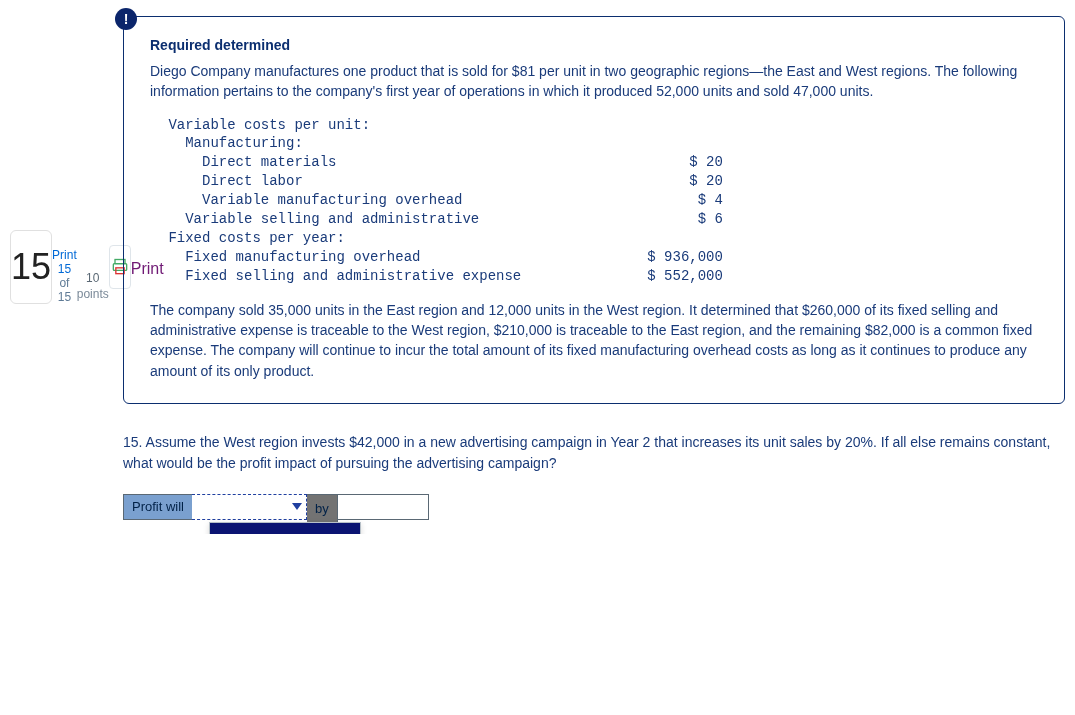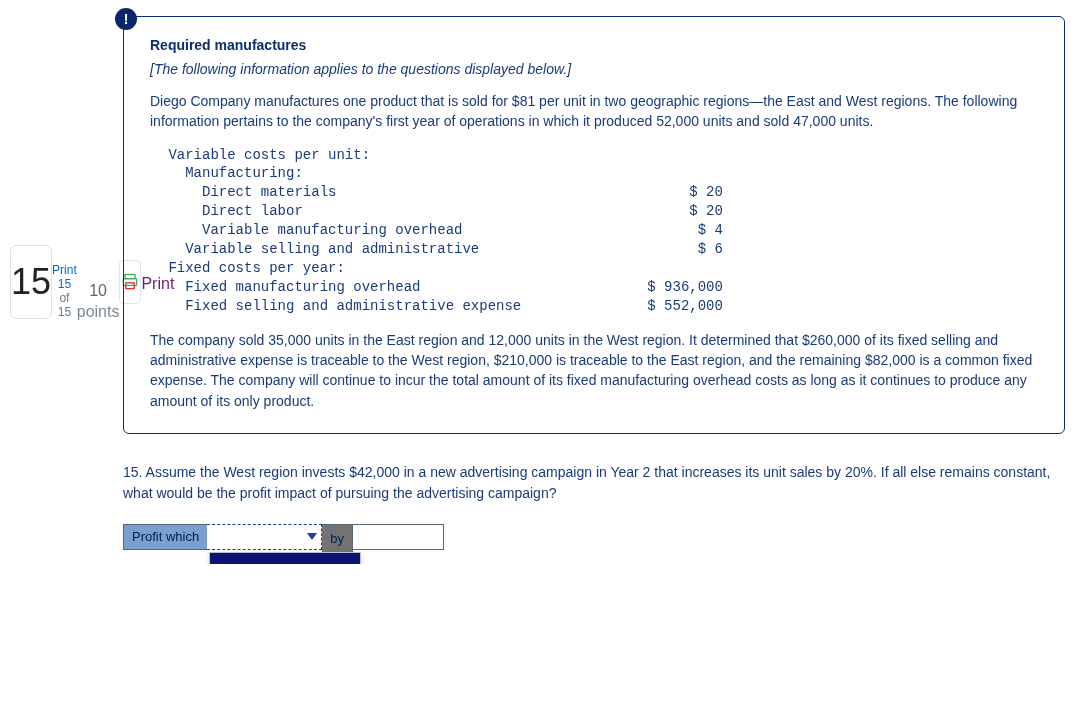--- a/index.html
+++ b/index.html
@@ -18,21 +18,21 @@
     width: 72px; height: 72px;
     border:1px solid #e0e0e0; border-radius:6px;
     display:flex; align-items:center; justify-content:center;
     font-size: 36px; font-weight:400; color:#222;
     background:#fff;
   }
   .part-label { margin-top:18px; font-size:12px; color:#0069d6; text-align:center; }
   .part-label .tot { color:#5f7b96; }
   .progress-track { margin-top:6px; width:70px; height:4px; background:#cdd9e4; border-radius:2px; position:relative; }
   .progress-fill { height:4px; background:#0069d6; border-radius:2px; width:100%; }
-  .points { margin-top:40px; font-size:16px; color:#7b8a99; text-align:center; line-height:1.3; }
+  .points { margin-top:40px; font-size:12px; color:#7b8a99; text-align:center; line-height:1.3; }
   .points .num { color:#5a6874; }
   .side-divider { width:80px; border-top:1px dotted #ccc; margin:18px 0 14px; }
   .print-btn {
     width:42px; height:42px; border:1px solid #dfe5ea; border-radius:4px;
     display:flex; align-items:center; justify-content:center;
     background:#fff; cursor:pointer;
   }
   .print-label { font-size:16px; color:#701a75; margin-top:4px; }
   .main { flex:1; position:relative; padding-top:6px; }
   .alert-dot {
@@ -119,39 +119,38 @@
     </div>
     <div class="print-label">Print</div>
   </div>
 
   <div class="main">
     <div class="alert-dot">
       <span>!</span>
     </div>
 
     <div class="card">
-      <div class="req-head">Required manufactures</div>
-      <div class="italic-note">[The following information applies to the questions displayed below.]</div>
+      <div class="req-head">Required determined</div>
       <p class="para">Diego Company manufactures one product that is sold for $81 per unit in two geographic regions—the East and West regions. The following information pertains to the company's first year of operations in which it produced 52,000 units and sold 47,000 units.</p>
       <div class="mono-block"> Variable costs per unit:
    Manufacturing:
      Direct materials                                          $ 20
      Direct labor                                              $ 20
      Variable manufacturing overhead                            $ 4
    Variable selling and administrative                          $ 6
  Fixed costs per year:
    Fixed manufacturing overhead                           $ 936,000
    Fixed selling and administrative expense               $ 552,000</div>
       <p class="para" style="margin-bottom:0">The company sold 35,000 units in the East region and 12,000 units in the West region. It determined that $260,000 of its fixed selling and administrative expense is traceable to the West region, $210,000 is traceable to the East region, and the remaining $82,000 is a common fixed expense. The company will continue to incur the total amount of its fixed manufacturing overhead costs as long as it continues to produce any amount of its only product.</p>
     </div>
 
     <div class="below-card">15. Assume the West region invests $42,000 in a new advertising campaign in Year 2 that increases its unit sales by 20%. If all else remains constant, what would be the profit impact of pursuing the advertising campaign?</div>
 
     <div class="answer-row">
-      <div class="pill label">Profit which</div>
+      <div class="pill label">Profit will</div>
       <div class="select-box">
         <div class="caret"></div>
       </div>
       <div class="by-pill">by</div>
       <div class="val-input"></div>
 
       <div class="dropdown">
         <div class="opt sel"></div>
         <div class="opt">decrease</div>
         <div class="opt">increase</div>

